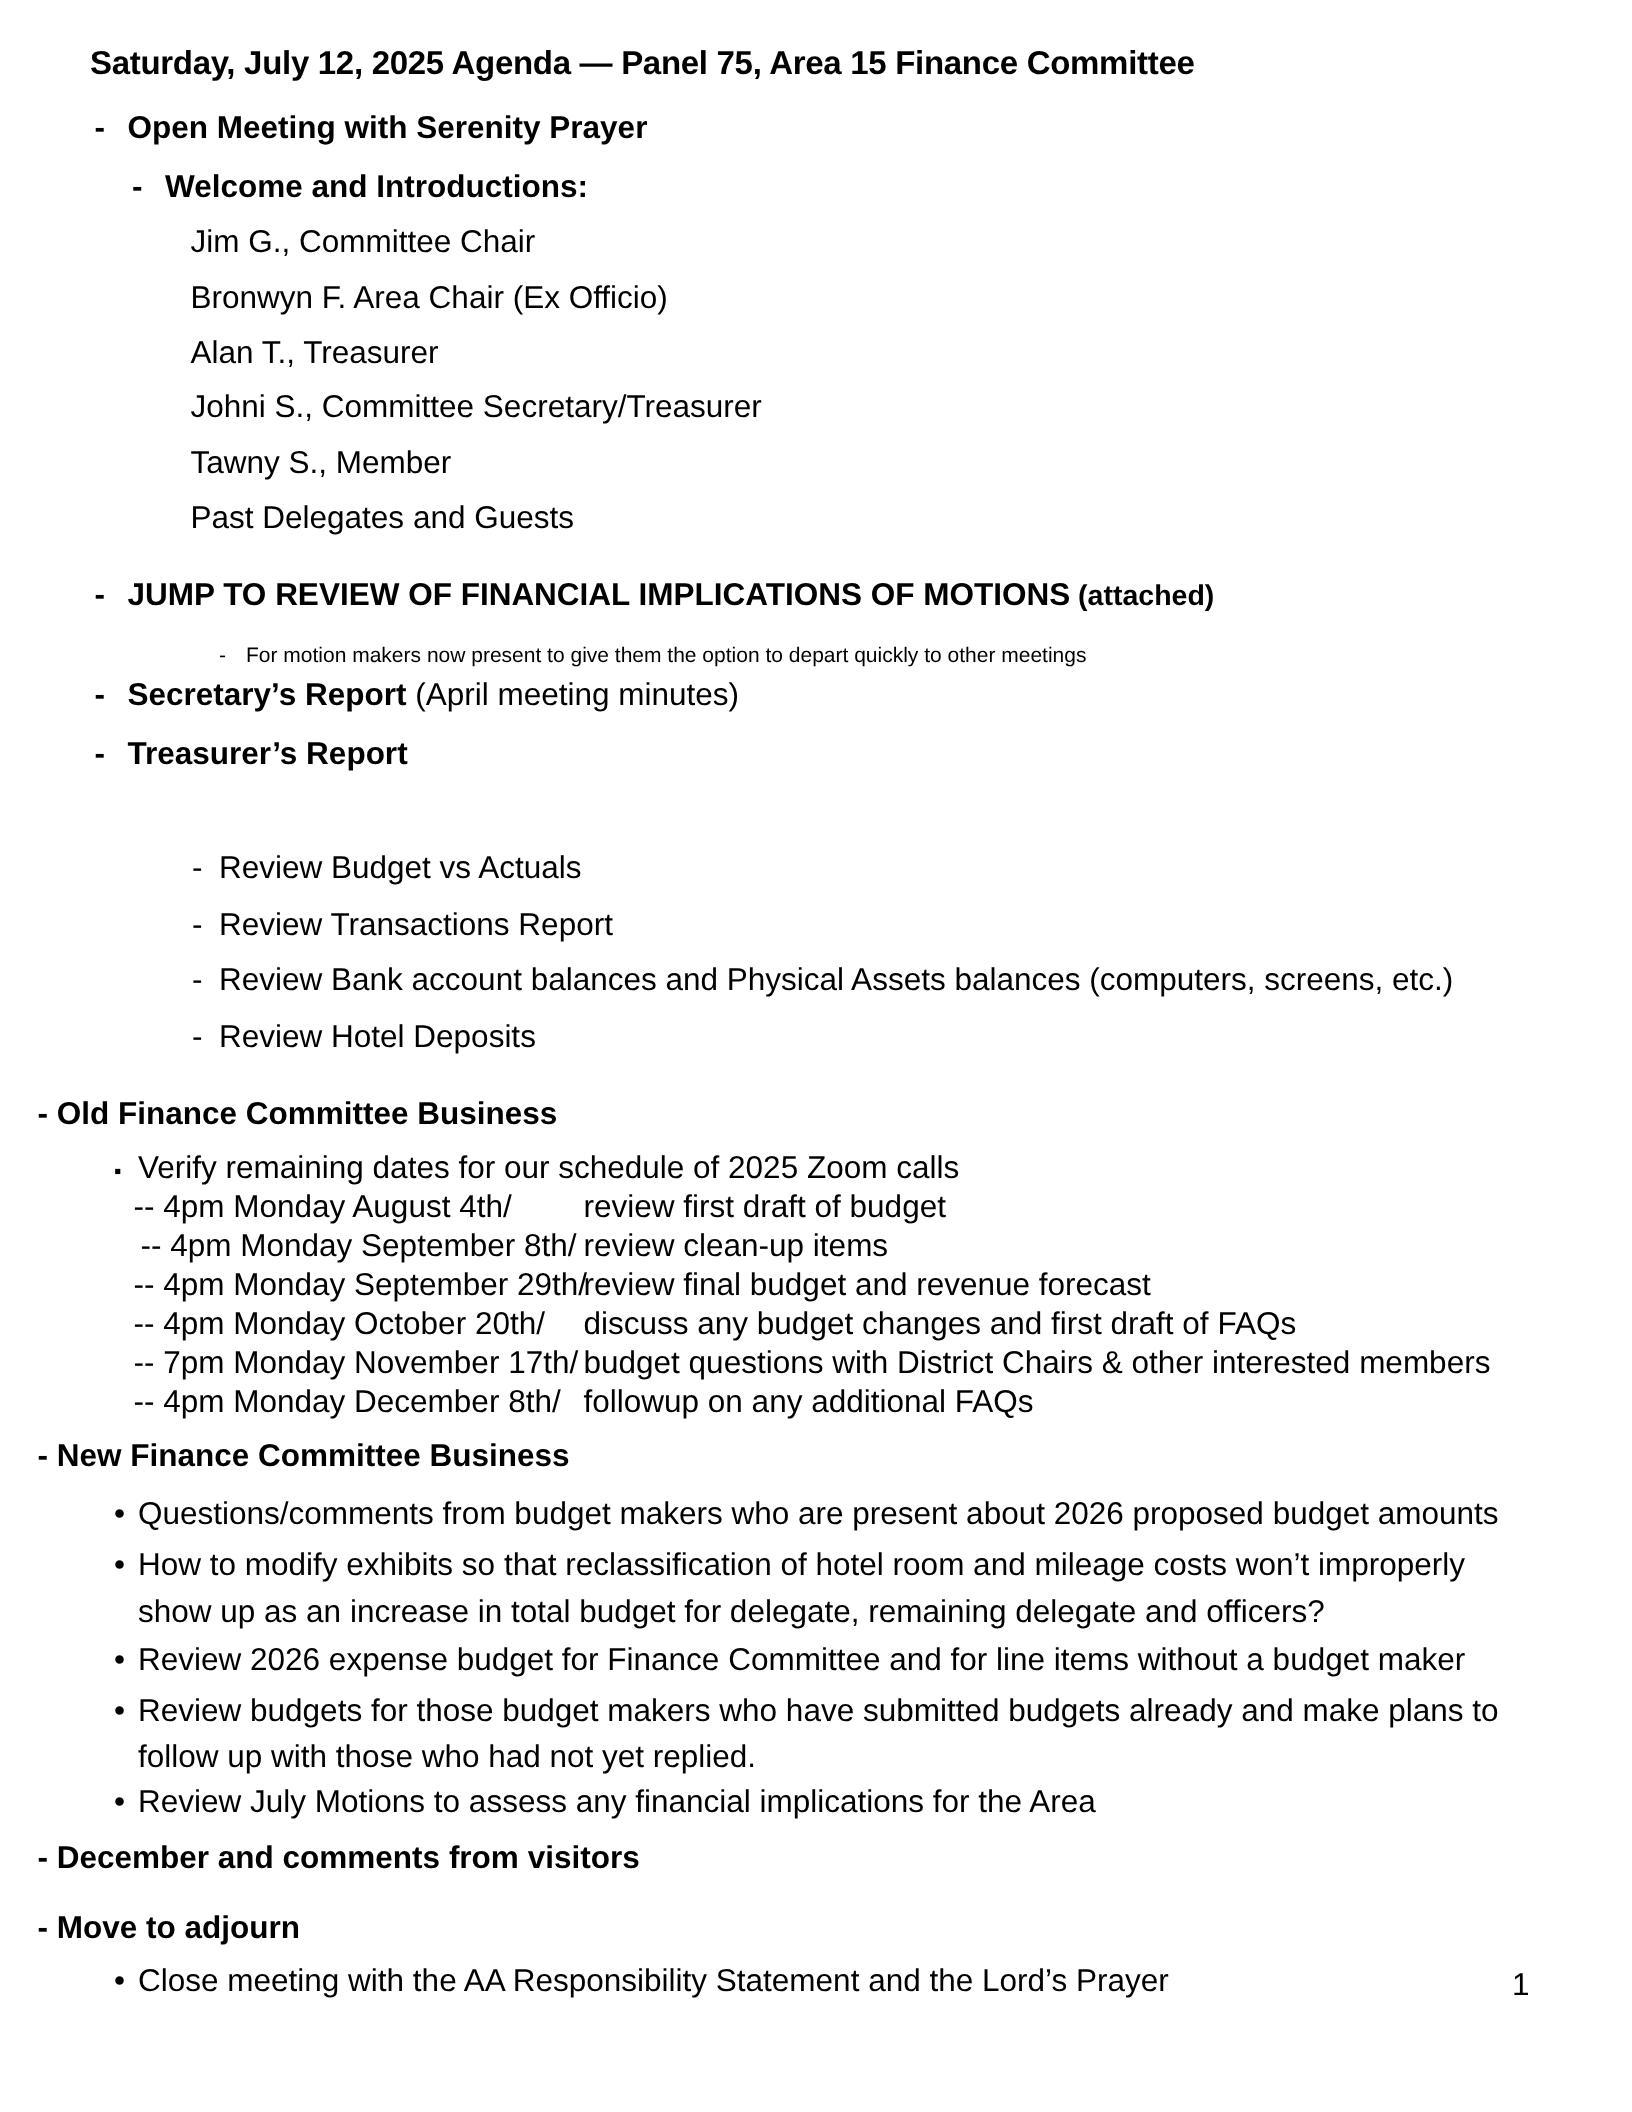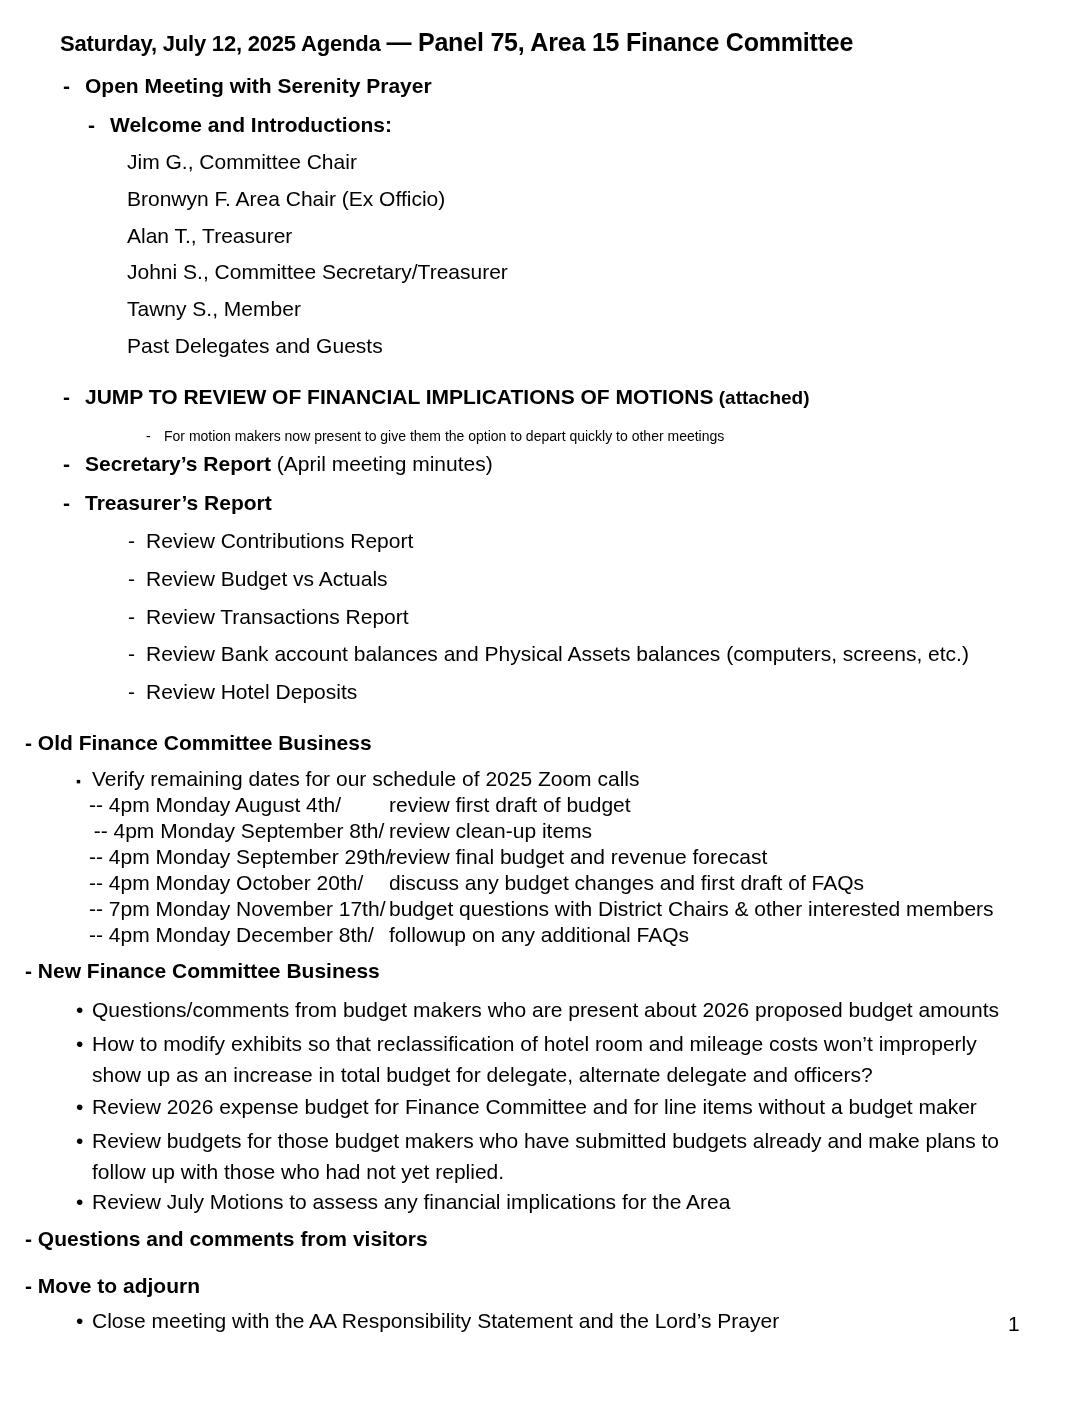--- a/index.html
+++ b/index.html
@@ -21,21 +21,21 @@
   .doc-title {
     position: absolute;
     left: 60px;
     top: 28px;
     font-weight: bold;
     font-size: 23px;
     letter-spacing: -0.2px;
     white-space: nowrap;
   }
   .doc-title .title-lead { font-size: 22px; }
-  .doc-title .title-main { font-size: 25px; }
+  .doc-title .title-main { font-size: 22px; }
 
   
   .line {
     position: absolute;
     white-space: nowrap;
     font-size: 21px;
     line-height: 26px;
   }
 
   .bold { font-weight: bold; }
@@ -157,23 +157,20 @@
   </div>
 
   <div class="line lvl1" style="top:451px;">
     <span class="dash">-</span><span class="bold">Secretary’s Report</span><span class="reg"> (April meeting minutes)</span>
   </div>
 
   <div class="line lvl1" style="top:490px;">
     <span class="dash">-</span><span>Treasurer’s Report</span>
   </div>
 
-  <div class="line subdash" style="top:528px;">
-    <span class="dash">-</span><span>Review Contributions Report</span>
-  </div>
   <div class="line subdash" style="top:604px;">
     <span class="dash">-</span><span>Review Transactions Report</span>
   </div>
   <div class="line subdash" style="top:566px;">
     <span class="dash">-</span><span>Review Budget vs Actuals</span>
   </div>
   <div class="line subdash" style="top:641px;">
     <span class="dash">-</span><span>Review Bank account balances and Physical Assets balances (computers, screens, etc.)</span>
   </div>
   <div class="line subdash" style="top:679px;">
@@ -205,36 +202,36 @@
     <span class="stime" style="width:300px;">-- 4pm Monday December 8th/</span><span class="sdesc">followup on any additional FAQs</span>
   </div>
 
   <div class="line sect" style="top:958px;">- New Finance Committee Business</div>
 
   <div class="nb-bullet" style="position:absolute; top:994px;">
     <span class="bdot">•</span><span class="nbtext">Questions/comments from budget makers who are present about 2026 proposed budget amounts</span>
   </div>
 
   <div class="nb-bullet" style="position:absolute; top:1028px;">
-    <span class="bdot">•</span><span class="nbtext">How to modify exhibits so that reclassification of hotel room and mileage costs won’t improperly show up as an increase in total budget for delegate, alternate delegate and officers?</span>
+    <span class="bdot">•</span><span class="nbtext">How to modify exhibits so that reclassification of hotel room and mileage costs won’t improperly show up as an increase in total budget for delegate, remaining delegate and officers?</span>
   </div>
 
   <div class="nb-bullet" style="position:absolute; top:1091px;">
     <span class="bdot">•</span><span class="nbtext">Review 2026 expense budget for Finance Committee and for line items without a budget maker</span>
   </div>
 
   <div class="nb-bullet" style="position:absolute; top:1125px;">
     <span class="bdot">•</span><span class="nbtext">Review budgets for those budget makers who have submitted budgets already and make plans to follow up with those who had not yet replied.</span>
   </div>
 
   <div class="nb-bullet" style="position:absolute; top:1186px;">
     <span class="bdot">•</span><span class="nbtext">Review July Motions to assess any financial implications for the Area</span>
   </div>
 
-  <div class="line sect" style="top:1226px;">- Questions and comments from visitors</div>
+  <div class="line sect" style="top:1226px;">- December and comments from visitors</div>
 
   <div class="line sect" style="top:1273px;">- Move to adjourn</div>
 
   <div class="line bullet" style="top:1308px;">
     <span class="bdot">•</span><span>Close meeting with the AA Responsibility Statement and the Lord’s Prayer</span>
   </div>
 
   <div class="page-number">1</div>
 
 </div>

